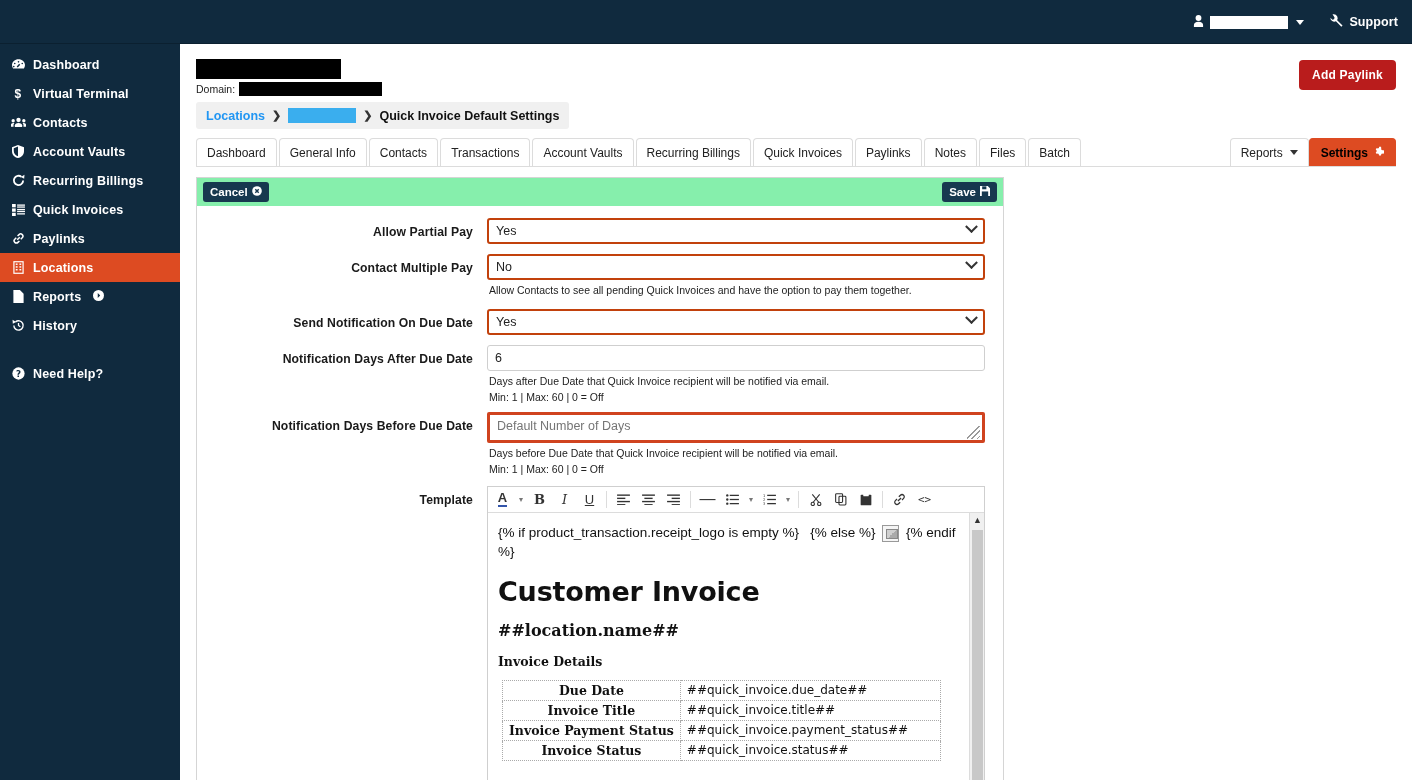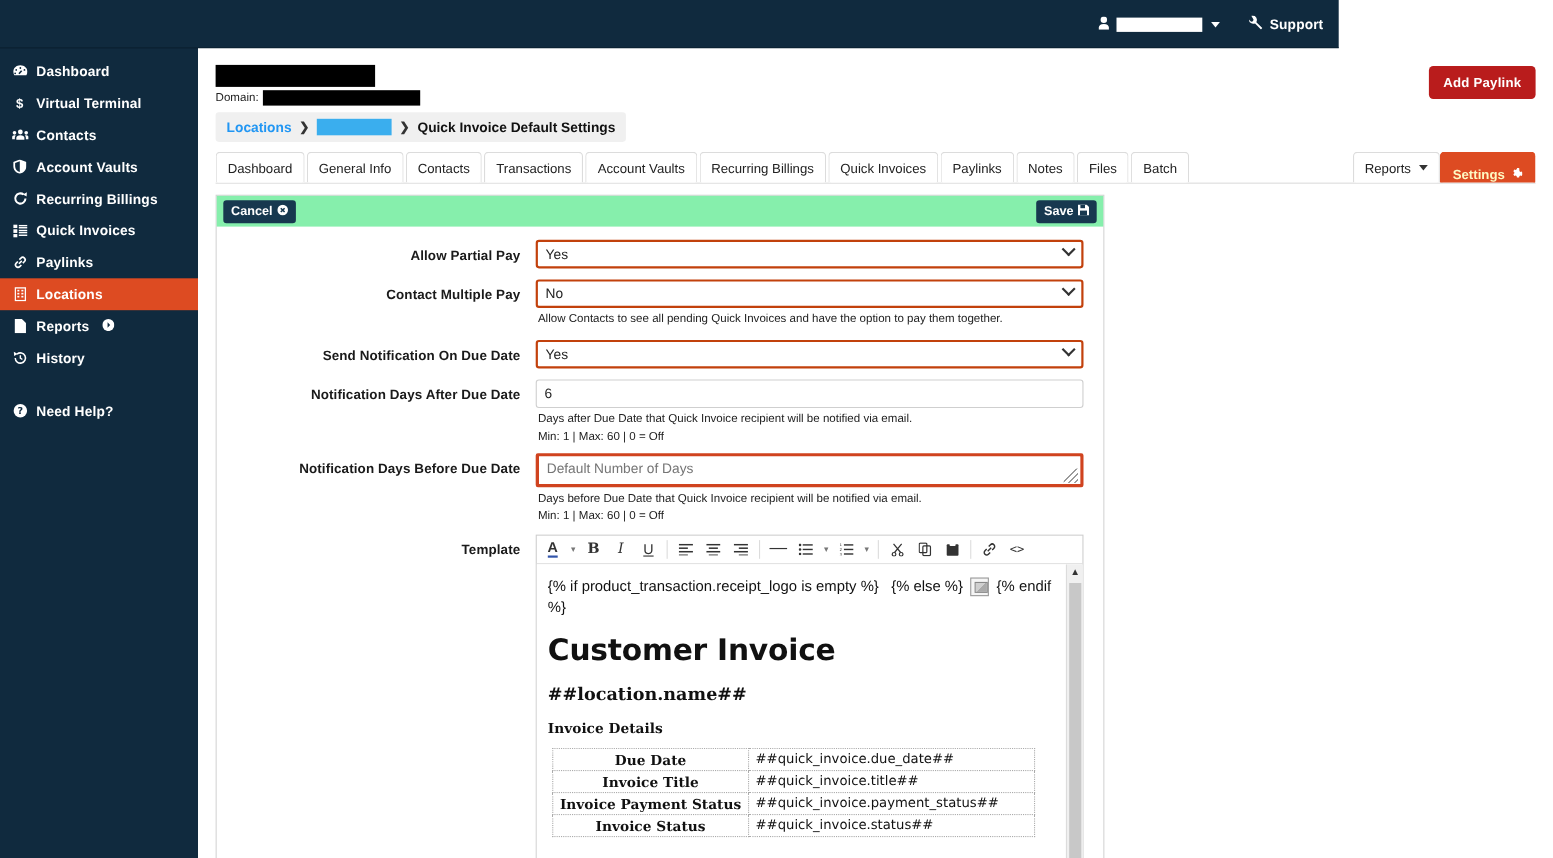--- a/index.html
+++ b/index.html
@@ -7,21 +7,21 @@
     margin: 0; padding: 0;
     width: 1412px; height: 780px;
     overflow: hidden;
     background: #ffffff;
     font-family: "Liberation Sans", sans-serif;
   }
   .app { position: relative; width: 1412px; height: 780px; background:#fff; }
 
   
   .topbar {
-    position: absolute; left: 0; top: 0; width: 1217px; height: 44px;
+    position: absolute; left: 0; top: 0; width: 1412px; height: 44px;
     background: #102a3e;
     border-bottom: 1px solid #0b2030;
   }
   .topbar-right {
     position: absolute; right: 14px; top: 0; height: 44px;
     display: flex; align-items: center; gap: 26px;
   }
   .user-menu { display: flex; align-items: center; gap: 6px; cursor: pointer; }
   .user-icon { color: #fff; font-size: 13px; line-height: 1; }
   .redact-bar-white { display:inline-block; background:#ffffff; height: 13px; width: 78px; }
@@ -103,22 +103,22 @@
     white-space: nowrap;
   }
   .tabrow-right { position: absolute; right: 0; bottom: 0; display: flex; align-items: flex-end; }
   .tab-reports {
     height: 28px; display:flex; align-items:center; gap:5px;
     padding: 0 10px; font-size: 12px; color: #222;
     background: #ffffff; border: 1px solid #dcdcdc; border-bottom: none;
     border-radius: 4px 4px 0 0; cursor: pointer;
   }
   .tab-settings {
-    height: 28px; display:flex; align-items:flex-end; gap:5px;
-    padding: 0 11px; font-size: 12px; color: #fef9c3; font-weight: bold;
+    height: 28px; display:flex; align-items:center; gap:5px;
+    padding: 0 11px; font-size: 12px; color: #000000; font-weight: bold;
     background: #dd4b22; border: 1px solid #dd4b22; border-bottom: none;
     border-radius: 4px 4px 0 0; cursor: pointer; margin-top: 20px;
   }
 
   
   .panel {
     margin: 10px 16px 0 16px; width: 808px;
     border: 1px solid #d5d5d5; background: #ffffff;
   }
   .panel-toolbar {

